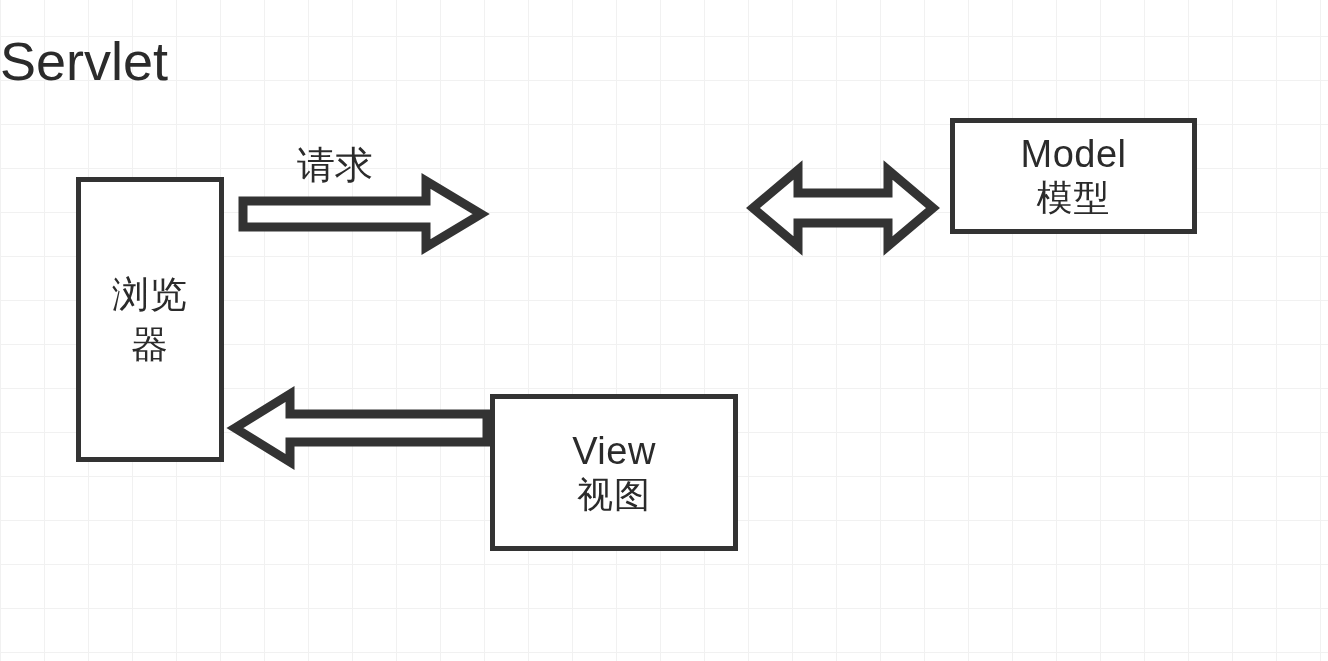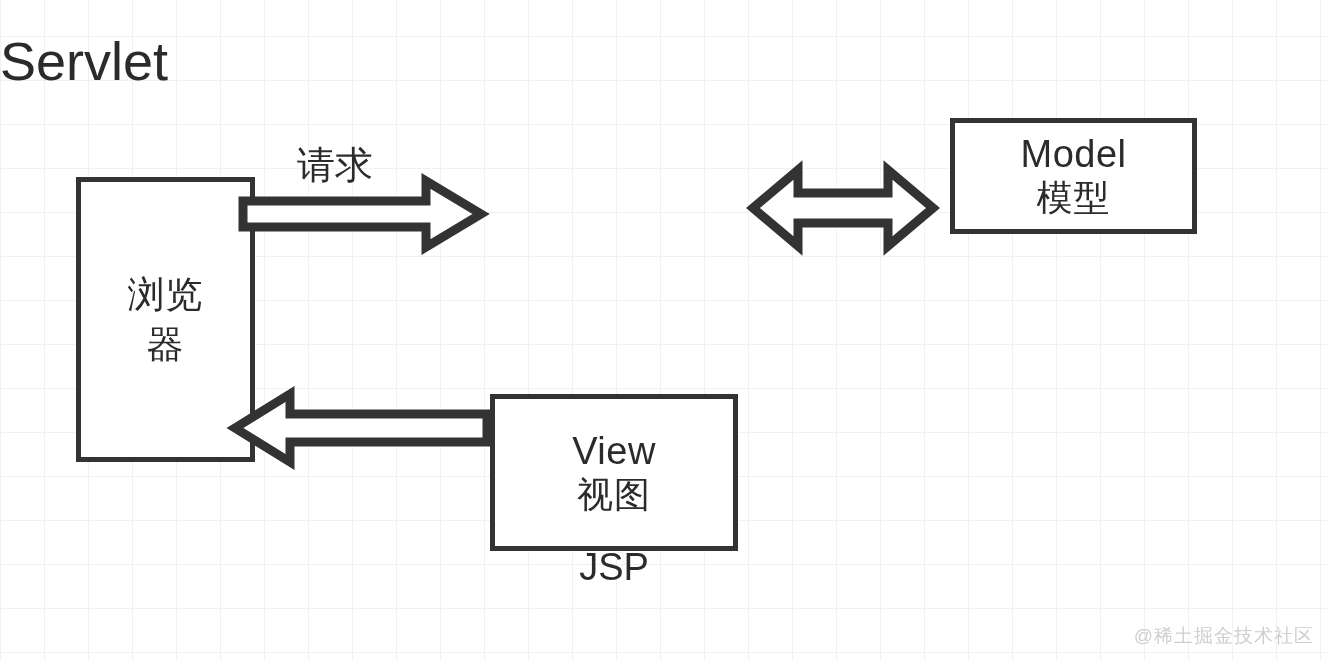--- a/index.html
+++ b/index.html
@@ -52,21 +52,21 @@
   }
   .node-cn {
     font-size: 36px;
     font-weight: 400;
     letter-spacing: 1px;
   }
 
   #browser-box {
     left: 76px;
     top: 177px;
-    width: 179px;
+    width: 148px;
     height: 285px;
   }
   #browser-box .node-cn {
     font-size: 37px;
     line-height: 1.35;
     text-align: center;
     width: 80px;
   }
 
   #controller-box {
@@ -171,31 +171,29 @@
     <span class="node-en">Model</span>
     <span class="node-cn">模型</span>
   </div>
 
 
   <div class="node-box" id="view-box">
     <span class="node-en">View</span>
     <span class="node-cn">视图</span>
   </div>
 
-  <div class="free-label" id="label-jsp">JSP</div>
 
   <div class="free-label" id="label-request">请求</div>
 
   <svg class="arrow-svg" id="arrow-request" width="248" height="76" viewBox="0 0 248 76">
     <polygon class="arrow-shape" points="5,25 188,25 188,5 243,38 188,71 188,51 5,51"></polygon>
   </svg>
 
   <svg class="arrow-svg" id="arrow-response" width="262" height="80" viewBox="0 0 262 80">
     <polygon class="arrow-shape" points="5,40 60,6 60,26 257,26 257,54 60,54 60,74"></polygon>
   </svg>
 
   <svg class="arrow-svg" id="arrow-bidir" width="190" height="92" viewBox="0 0 190 92">
     <polygon class="arrow-shape" points="5,46 50,8 50,31 140,31 140,8 185,46 140,84 140,61 50,61 50,84"></polygon>
   </svg>
 
-  <div id="watermark">@稀土掘金技术社区</div>
 
 </div>
 
 </body></html>

